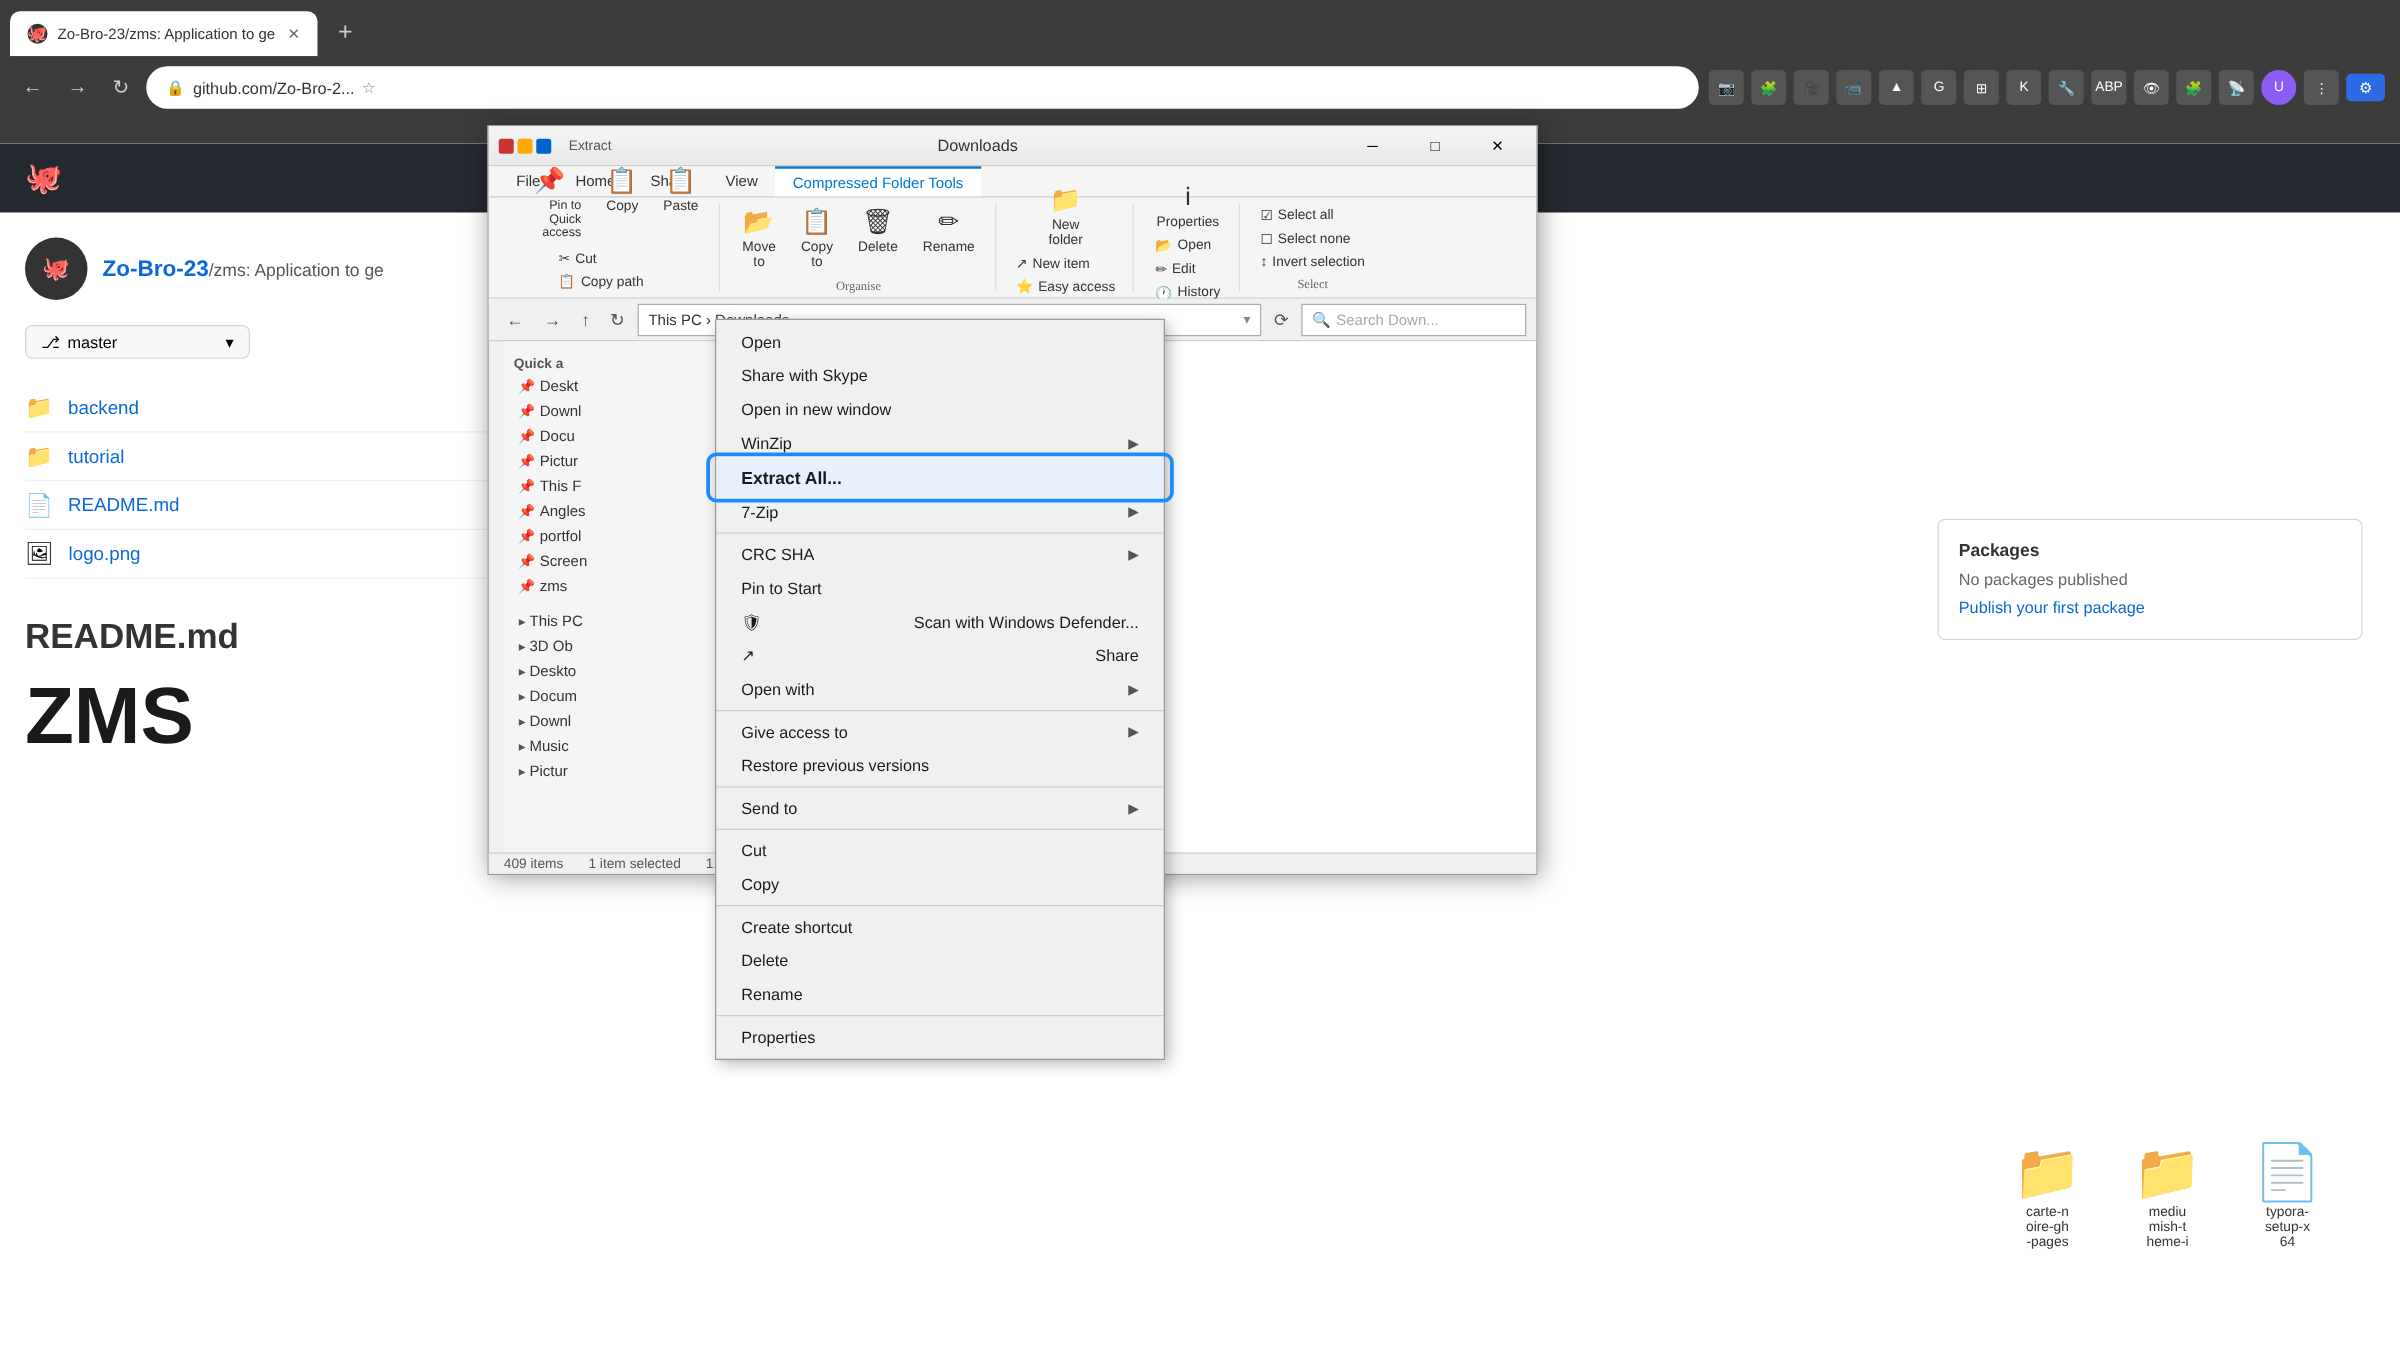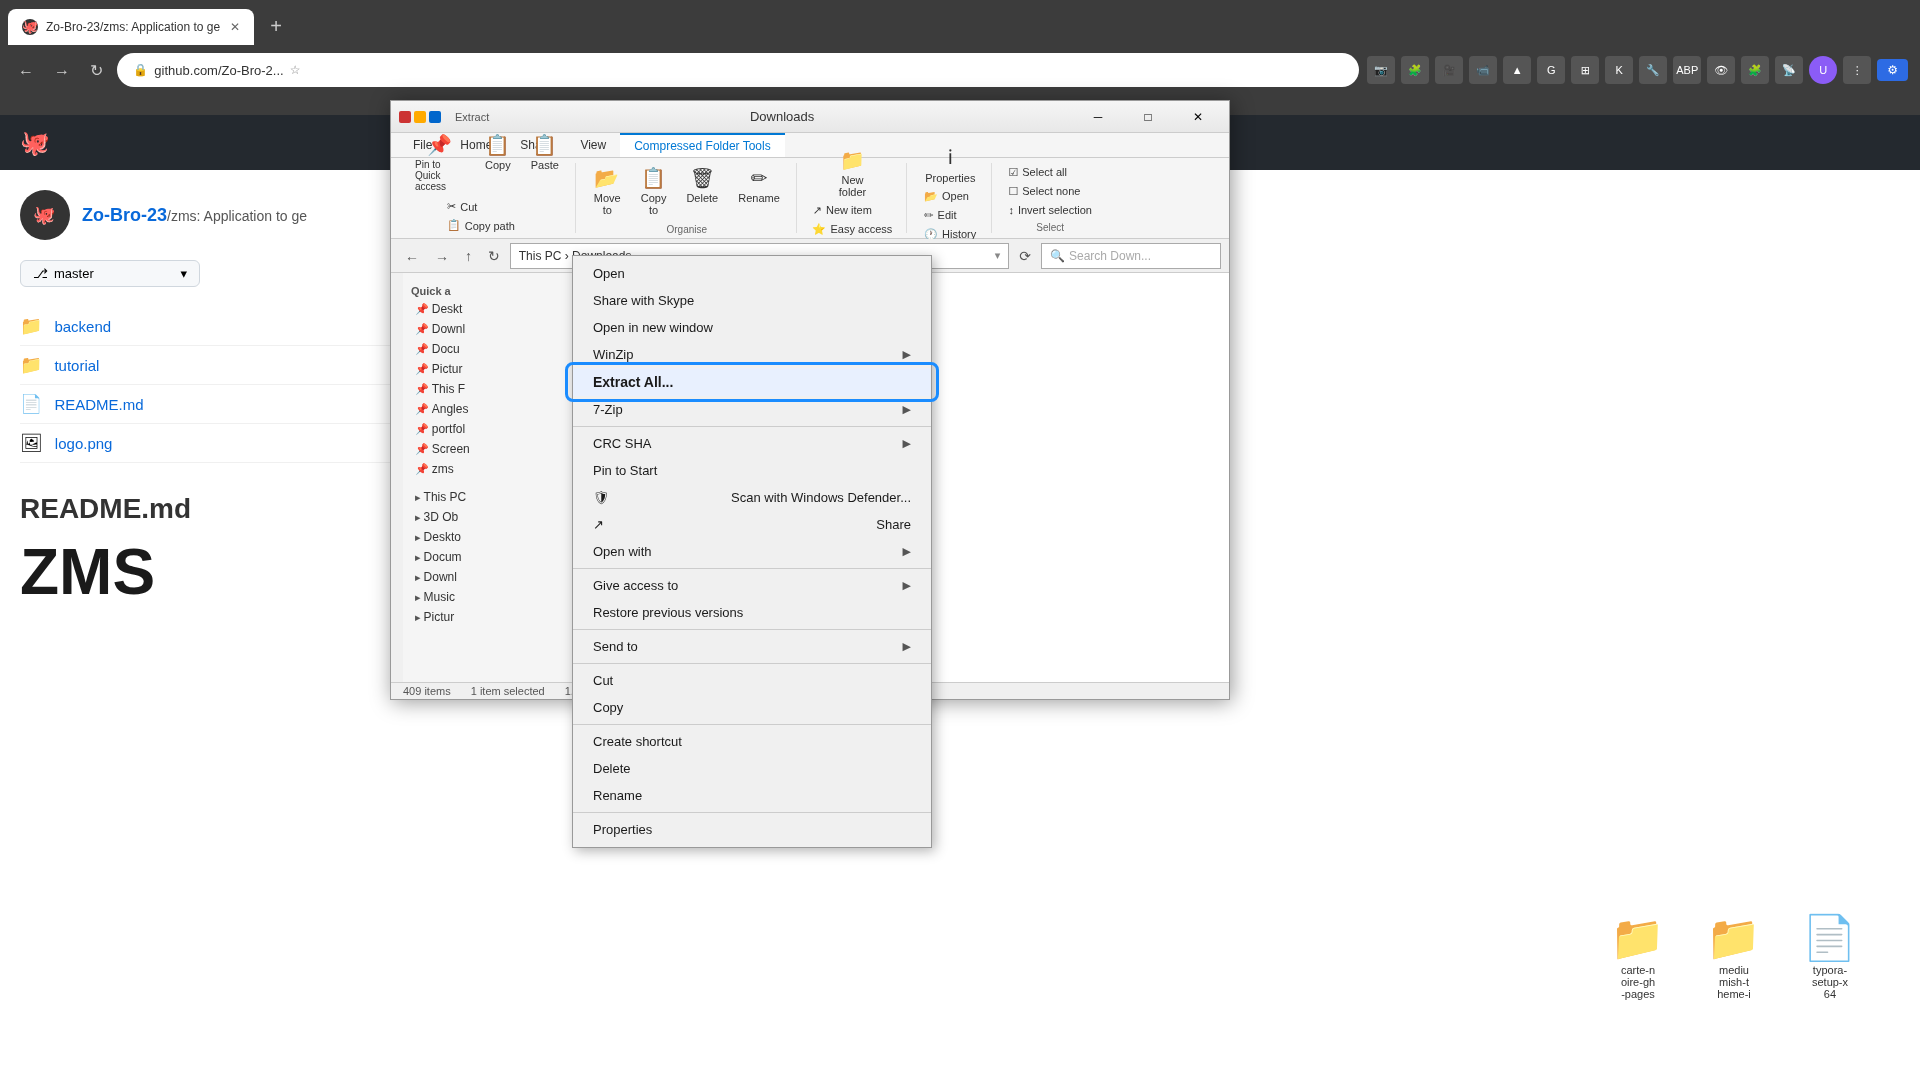--- a/index.html
+++ b/index.html
@@ -87,21 +87,21 @@
     }
     .fe-rtab.active { background: #fff; border-top: 2px solid #0078d4; color: #0078d4; }
     .fe-ribbon-content {
       display: flex; align-items: center; padding: 4px 8px; gap: 2px; height: 80px;
     }
     .fe-rb-group {
       display: flex; flex-direction: column; align-items: center; padding: 0 8px;
       border-right: 1px solid #ddd; height: 70px; justify-content: center;
     }
     .fe-rb-group:last-child { border-right: none; }
-    .fe-rb-label { font-size: 10px; color: #666; margin-top: 4px; }
+    .fe-rb-label { font-size: 10px; color: #666; margin-top: 4px; font-family: Liberation Serif, serif; }
     .fe-rb-buttons { display: flex; gap: 4px; }
     .fe-rb-btn {
       display: flex; flex-direction: column; align-items: center;
       padding: 4px 8px; font-size: 11px; color: #333; cursor: pointer;
       border: none; background: none; border-radius: 2px; min-width: 40px;
     }
     .fe-rb-btn .icon { font-size: 20px; margin-bottom: 2px; }
     .fe-rb-btn-small {
       display: flex; align-items: center; gap: 4px;
       padding: 2px 6px; font-size: 11px; color: #333; cursor: pointer;
@@ -246,20 +246,27 @@
       </div>
     </div>
 
     <div style="position:absolute;top:65px;right:700px;font-size:22px;color:#555;">
       <span>o generate</span>
     </div>
     <div style="position:absolute;top:140px;right:700px;font-size:22px;color:#555;">
       <span>s through</span>
     </div>
 
+    <div style="position:absolute;top:300px;right:30px;width:340px;">
+      <div style="border:1px solid #d0d7de;border-radius:6px;padding:16px;">
+        <div style="font-size:14px;font-weight:600;color:#333;margin-bottom:8px;">Packages</div>
+        <div style="font-size:13px;color:#666;margin-bottom:6px;">No packages published</div>
+        <a style="color:#0969da;font-size:13px;text-decoration:none;cursor:pointer;">Publish your first package</a>
+      </div>
+    </div>
 
     <div style="position:absolute;bottom:80px;right:50px;display:flex;gap:16px;">
       <div style="display:flex;flex-direction:column;align-items:center;width:80px;font-size:11px;color:#333;">
         <span style="font-size:44px;">📁</span>
         <span style="text-align:center;">carte-n<br>oire-gh<br>-pages</span>
       </div>
       <div style="display:flex;flex-direction:column;align-items:center;width:80px;font-size:11px;color:#333;">
         <span style="font-size:44px;">📁</span>
         <span style="text-align:center;">mediu<br>mish-t<br>heme-i</span>
       </div>
@@ -296,21 +303,21 @@
         <button class="fe-rtab">Share</button>
         <button class="fe-rtab">View</button>
         <button class="fe-rtab active">Compressed Folder Tools</button>
       </div>
       <div class="fe-ribbon-content">
 
         <div class="fe-rb-group">
           <div class="fe-rb-buttons">
             <button class="fe-rb-btn">
               <span class="icon">📌</span>
-              <span style="font-size:10px;max-width:50px;text-align:left;">Pin to Quick access</span>
+              <span style="font-size:10px;max-width:50px;text-align:right;">Pin to Quick access</span>
             </button>
             <button class="fe-rb-btn">
               <span class="icon">📋</span>
               <span>Copy</span>
             </button>
             <button class="fe-rb-btn">
               <span class="icon">📋</span>
               <span>Paste</span>
             </button>
           </div>

